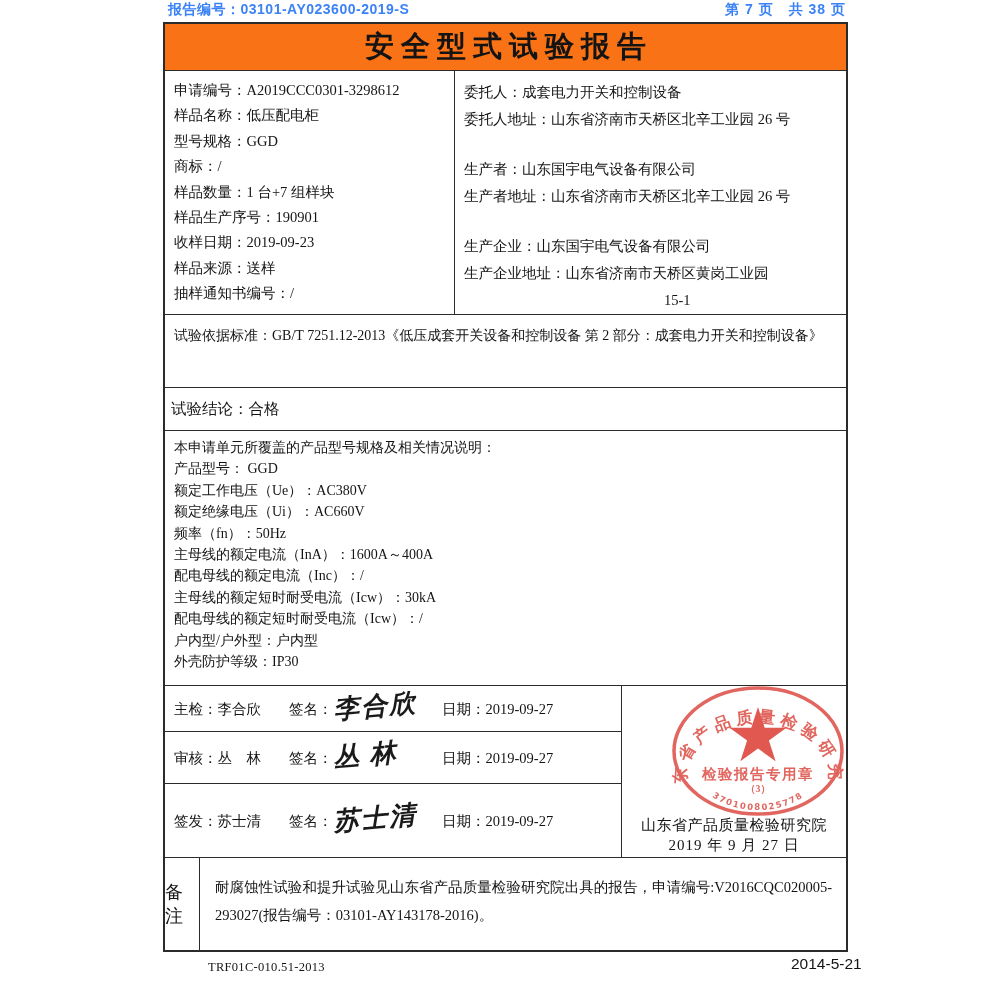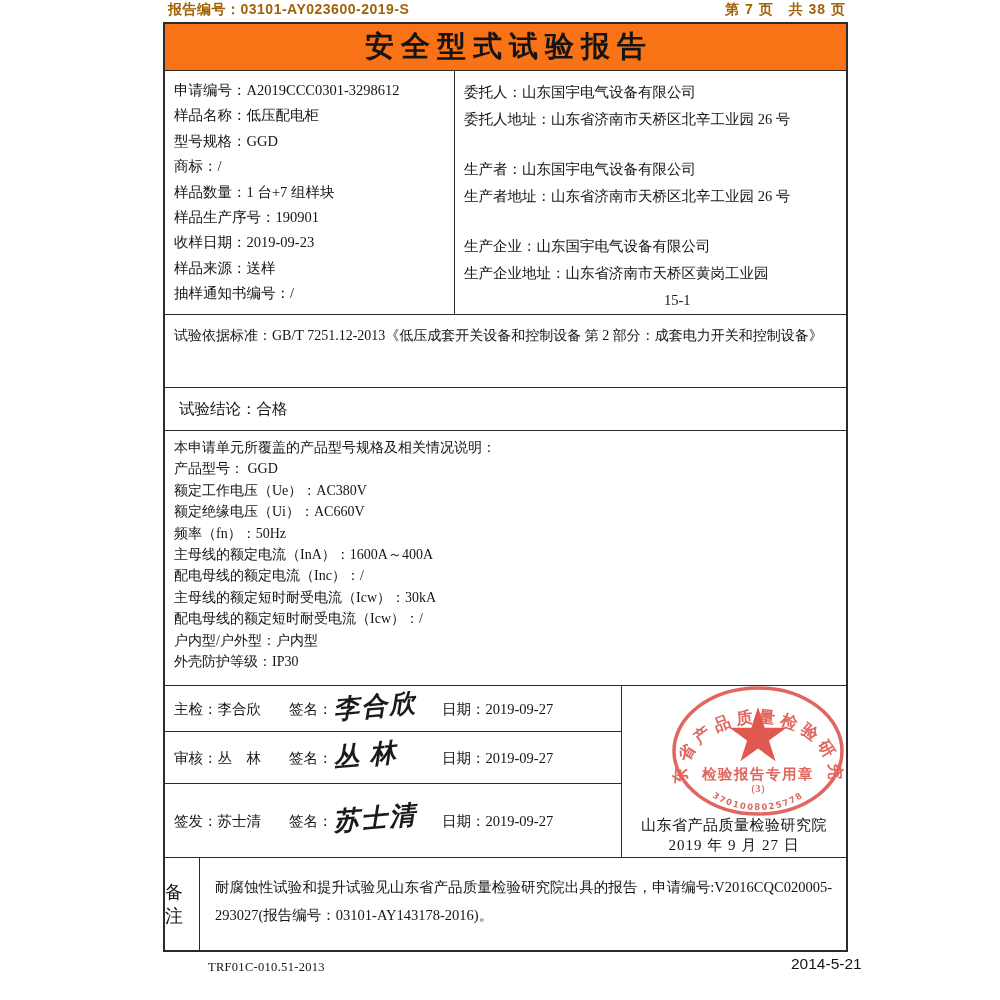--- a/index.html
+++ b/index.html
@@ -6,21 +6,21 @@
   html,body { background:#ffffff; }
   .canvas {
     position:relative; width:1000px; height:1000px; background:#ffffff;
     font-family:"Liberation Serif","DejaVu Serif",serif; color:#141414;
   }
   
   .page-header {
     position:absolute; left:163px; top:1px; width:685px;
     display:flex; justify-content:space-between;
     font-family:"Liberation Sans","DejaVu Sans",sans-serif;
-    font-weight:700; font-size:14px; color:#a16207;
+    font-weight:700; font-size:14px; color:#3b82f6;
   }
   .page-header .report-no { padding-left:5px; letter-spacing:.5px; }
   .page-header .page-info { padding-right:2px; letter-spacing:1px; }
 
   
   .doc-table {
     position:absolute; left:163px; top:22px; width:685px;
     border:2px solid #2b2b2b; background:#fff;
   }
   .trow { border-top:1px solid #2b2b2b; position:relative; }
@@ -37,21 +37,21 @@
     width:290px; border-right:1px solid #2b2b2b;
     padding:7px 4px 0 9px; font-size:14.5px;
   }
   .col-left .line { height:25.4px; line-height:25.4px; white-space:nowrap; }
   .col-right { flex:1; padding:8px 4px 0 9px; font-size:14.5px; }
   .col-right .grp { margin-bottom:23px; }
   .col-right .gline { line-height:27px; }
   .col-right .gline.indent { padding-left:200px; }
 
   .row-standard { height:73px; padding:7px 12px 0 9px; font-size:14px; line-height:27px; }
-  .row-conclusion { height:43px; line-height:42px; padding-left:14px; font-size:15.5px; }
+  .row-conclusion { height:43px; line-height:42px; padding-left:6px; font-size:15.5px; }
 
   .row-specs { height:255px; padding:6px 8px 0 9px; font-size:14px; }
   .row-specs .spec-line { height:21.4px; line-height:21.4px; white-space:nowrap; }
 
   
   .row-signatures { height:172px; display:flex; }
   .sig-left { width:457px; border-right:1px solid #2b2b2b; display:flex; flex-direction:column; }
   .sig-row { position:relative; border-bottom:1px solid #2b2b2b; font-size:14.5px; }
   .sig-row:last-child { border-bottom:none; }
   .sig-row .sig-role  { position:absolute; left:9px;  top:50%; transform:translateY(-50%); white-space:nowrap; }
@@ -108,21 +108,21 @@
         <div class="line">型号规格：GGD</div>
         <div class="line">商标：/</div>
         <div class="line">样品数量：1 台+7 组样块</div>
         <div class="line">样品生产序号：190901</div>
         <div class="line">收样日期：2019-09-23</div>
         <div class="line">样品来源：送样</div>
         <div class="line">抽样通知书编号：/</div>
       </div>
       <div class="col-right">
         <div class="grp">
-          <div class="gline">委托人：山东国宇电气设备有限公司</div>
+          <div class="gline">委托人：成套电力开关和控制设备</div>
           <div class="gline">委托人地址：山东省济南市天桥区北辛工业园 26 号</div>
         </div>
         <div class="grp">
           <div class="gline">生产者：山东国宇电气设备有限公司</div>
           <div class="gline">生产者地址：山东省济南市天桥区北辛工业园 26 号</div>
         </div>
         <div class="grp">
           <div class="gline">生产企业：山东国宇电气设备有限公司</div>
           <div class="gline">生产企业地址：山东省济南市天桥区黄岗工业园</div>
           <div class="gline indent">15-1</div>

